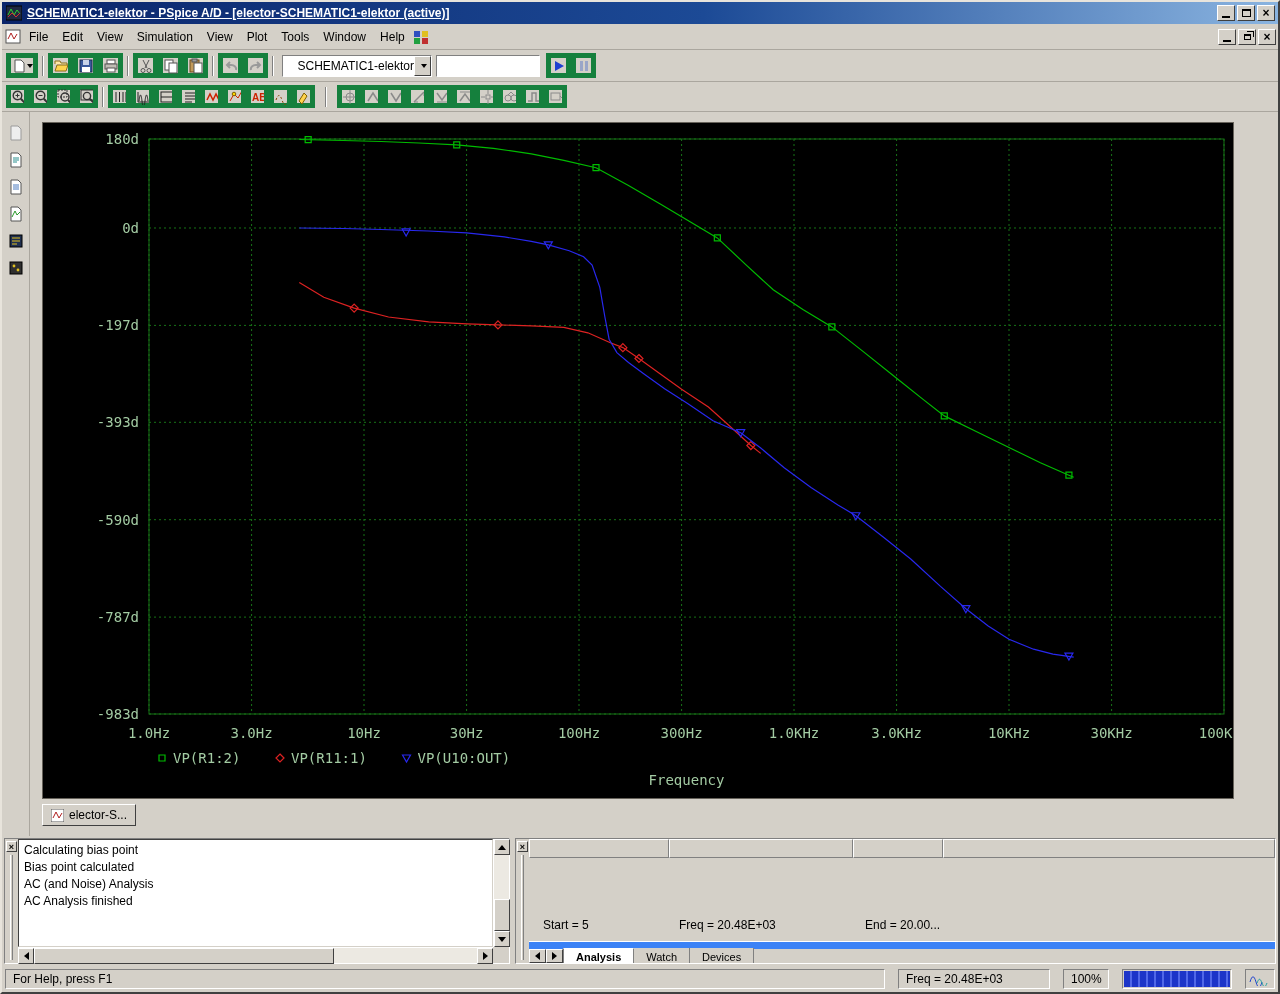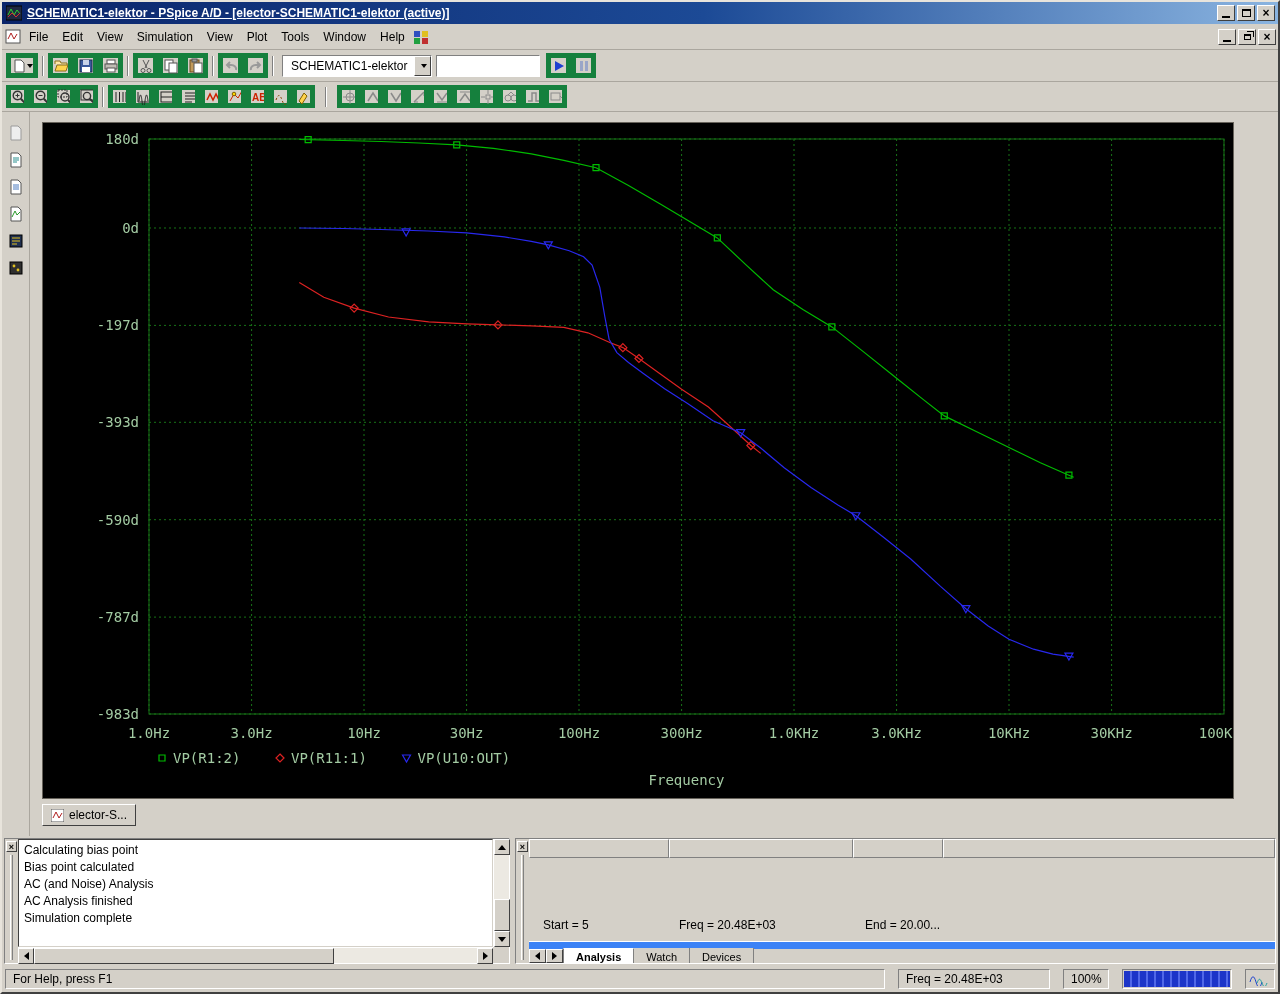--- a/index.html
+++ b/index.html
@@ -25,21 +25,21 @@
   .toolbar{display:flex;align-items:center;padding:2px 4px;flex:none;border-bottom:1px solid #aaa69e;background:#d4d0c8;}
   .tb1{height:32px;}
   .tb2{height:30px;}
   .tbtn{width:25px;height:25px;display:flex;align-items:center;justify-content:center;background:#d4d0c8;border:5px solid #15803d;padding:0;}
   .tb2 .tbtn{width:23px;height:23px;}
   .sep{width:2px;height:20px;border-left:1px solid #808080;border-right:1px solid #fff;margin:0 4px;flex:none;}
   .ic{display:block;}
   .caret{width:0;height:0;border-left:3px solid transparent;border-right:3px solid transparent;border-top:4px solid #000;margin-left:2px;}
   .combo{width:150px;height:22px;background:#fff;border:1px solid;border-color:#808080 #fff #fff #808080;
          display:flex;align-items:center;font-size:12px;margin:0 4px;}
-  .combo .ctext{flex:1;padding-left:8px;white-space:nowrap;overflow:hidden;}
+  .combo .ctext{flex:1;padding-left:8px;white-space:nowrap;overflow:hidden;text-align:right;}
   .combo .cbtn{width:17px;height:20px;background:#d4d0c8;border:1px solid;border-color:#fff #404040 #404040 #fff;
                display:flex;align-items:center;justify-content:center;flex:none;}
   .editbox{width:104px;height:22px;background:#fff;border:1px solid;border-color:#808080 #fff #fff #808080;margin-right:6px;font-size:12px;padding-left:4px;display:flex;align-items:center;}
   
   .mainrow{flex:1;display:flex;overflow:hidden;}
   .sidebar{width:28px;flex:none;display:flex;flex-direction:column;align-items:center;padding-top:10px;gap:5px;border-right:1px solid #aaa69e;}
   .side-btn{width:22px;height:22px;display:flex;align-items:center;justify-content:center;background:#d4d0c8;border:1px solid #d4d0c8;padding:0;}
   .workspace{flex:1;position:relative;background:#d4d0c8;}
   .chartwrap{position:absolute;left:12px;top:10px;width:1192px;height:677px;background:#000;border:1px solid #66625a;}
   .doc-tabs{position:absolute;left:12px;top:692px;height:24px;display:flex;}
@@ -512,21 +512,20 @@
             <span class="glyph-x" style="font-size:9px;">×</span>
           </button>
         <span class="gl"></span>
       </div>
       <div class="log-grid">
         <div class="log-list" id="output-log">
             <div class="log-line">Calculating bias point</div>
             <div class="log-line">Bias point calculated</div>
             <div class="log-line">AC (and Noise) Analysis</div>
             <div class="log-line">AC Analysis finished</div>
-            <div class="log-line">Simulation complete</div>
           </div>
         <div class="scrollv">
           <button class="sbtn" style="top:0;left:0;">
               <span class="tri-up"></span>
             </button>
           <div class="thumbv" style="bottom:16px;"></div>
           <button class="sbtn" style="bottom:0;left:0;">
               <span class="tri-down"></span>
             </button>
         </div>

